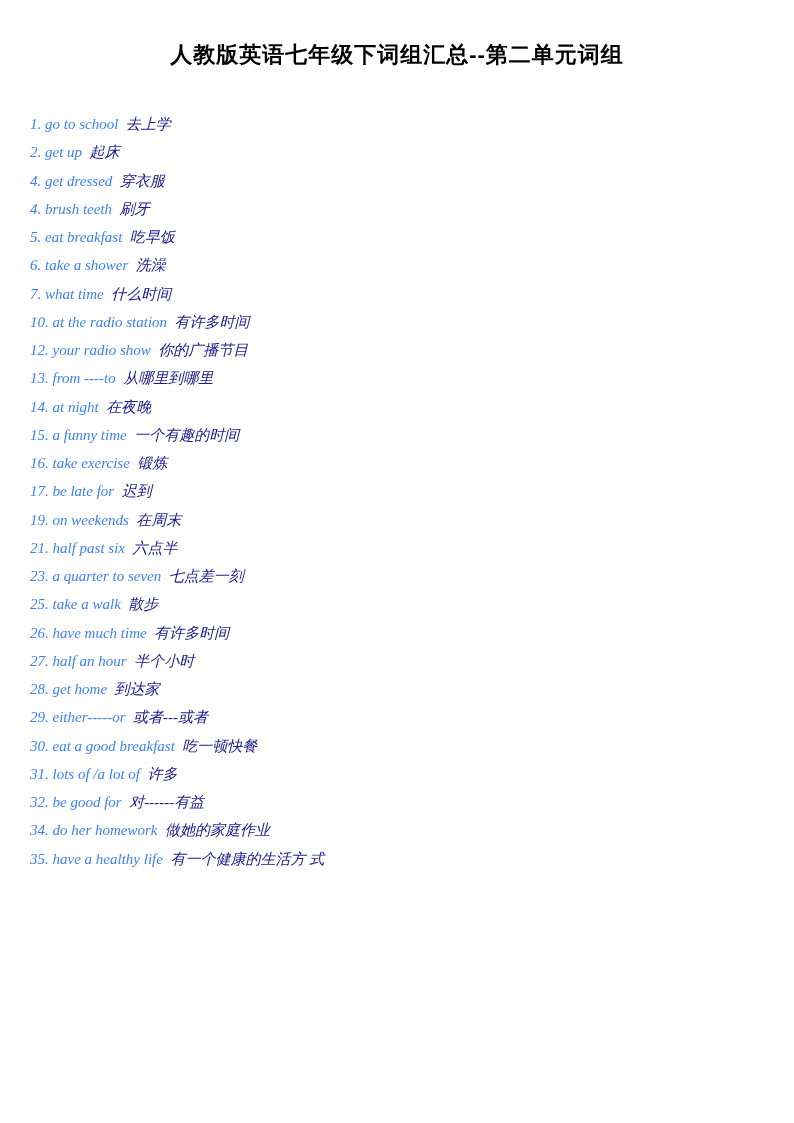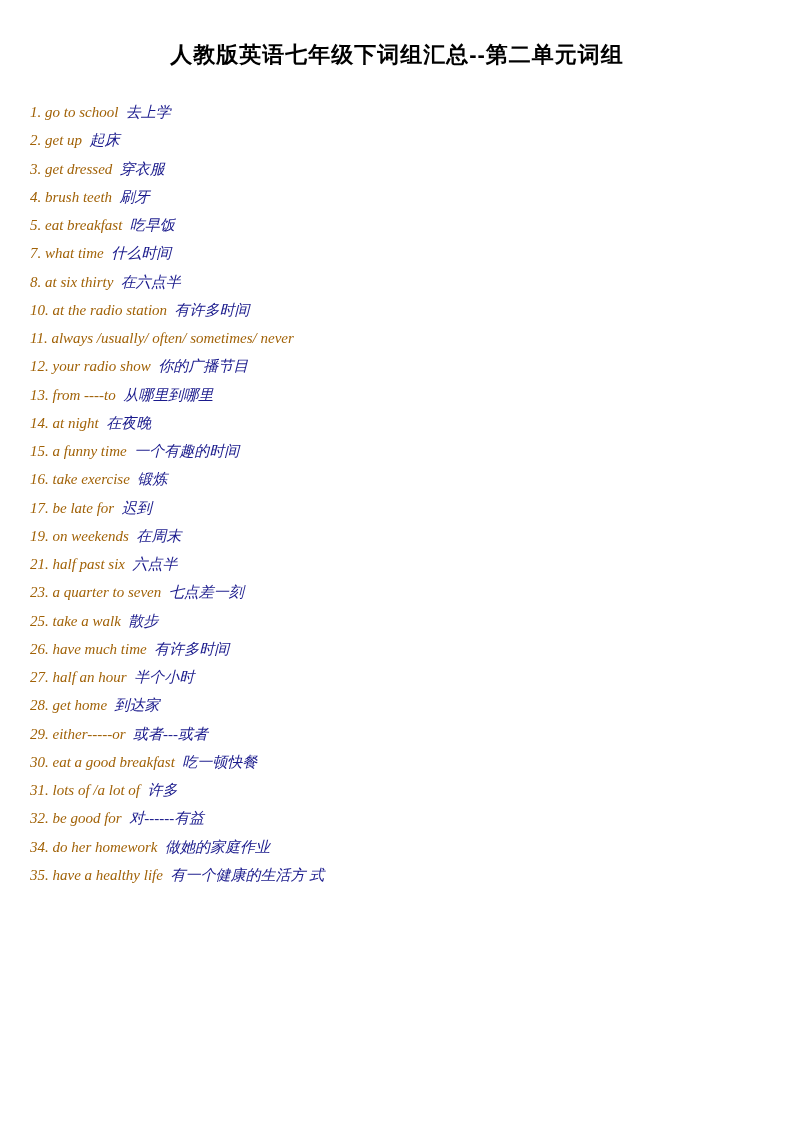--- a/index.html
+++ b/index.html
@@ -14,62 +14,61 @@
       background: #ffffff;
       font-family: "SimSun", "宋体", "Times New Roman", serif;
       padding: 40px 30px 40px 30px;
     }
 
     .title {
       text-align: center;
       font-size: 22px;
       font-weight: bold;
       color: #000000;
-      margin-bottom: 28px;
+      margin-bottom: 40px;
       font-family: "SimHei", "黑体", sans-serif;
       letter-spacing: 1px;
     }
 
     .vocab-list {
       list-style: none;
       padding: 0;
     }
 
     .vocab-list li {
       font-size: 15px;
       color: #1a1a8c;
       line-height: 1.75;
       padding: 1px 0;
     }
 
     .vocab-list li .english {
-      color: #a16207;
+      color: #3b82f6;
       font-style: italic;
     }
 
     .vocab-list li .chinese {
       color: #1a1a8c;
       font-style: italic;
     }
   </style>
 </head>
 <body>
 
 <h1 class="title">人教版英语七年级下词组汇总--第二单元词组</h1>
 
 <ul class="vocab-list" id="vocab-list">
 <li><span class="english">1. go to school</span>&nbsp;&nbsp;<span class="chinese">去上学</span></li>
     <li><span class="english">2. get up</span>&nbsp;&nbsp;<span class="chinese">起床</span></li>
-    <li><span class="english">3. get dressed</span>&nbsp;&nbsp;<span class="chinese">穿衣服</span></li>
+    <li><span class="english">4. get dressed</span>&nbsp;&nbsp;<span class="chinese">穿衣服</span></li>
     <li><span class="english">4. brush teeth</span>&nbsp;&nbsp;<span class="chinese">刷牙</span></li>
     <li><span class="english">5. eat breakfast</span>&nbsp;&nbsp;<span class="chinese">吃早饭</span></li>
+    <li><span class="english">6. take a shower</span>&nbsp;&nbsp;<span class="chinese">洗澡</span></li>
     <li><span class="english">7. what time</span>&nbsp;&nbsp;<span class="chinese">什么时间</span></li>
-    <li><span class="english">8. at six thirty</span>&nbsp;&nbsp;<span class="chinese">在六点半</span></li>
     <li><span class="english">10. at the radio station</span>&nbsp;&nbsp;<span class="chinese">有许多时间</span></li>
-    <li><span class="english">11. always /usually/ often/ sometimes/  never</span></li>
     <li><span class="english">12. your radio show</span>&nbsp;&nbsp;<span class="chinese">你的广播节目</span></li>
     <li><span class="english">13. from ----to</span>&nbsp;&nbsp;<span class="chinese">从哪里到哪里</span></li>
     <li><span class="english">14. at night</span>&nbsp;&nbsp;<span class="chinese">在夜晚</span></li>
     <li><span class="english">15. a funny time</span>&nbsp;&nbsp;<span class="chinese">一个有趣的时间</span></li>
     <li><span class="english">16. take exercise</span>&nbsp;&nbsp;<span class="chinese">锻炼</span></li>
     <li><span class="english">17. be late for</span>&nbsp;&nbsp;<span class="chinese">迟到</span></li>
     <li><span class="english">19. on weekends</span>&nbsp;&nbsp;<span class="chinese">在周末</span></li>
     <li><span class="english">21. half past six</span>&nbsp;&nbsp;<span class="chinese">六点半</span></li>
     <li><span class="english">23. a quarter to seven</span>&nbsp;&nbsp;<span class="chinese">七点差一刻</span></li>
     <li><span class="english">25. take a walk</span>&nbsp;&nbsp;<span class="chinese">散步</span></li>

